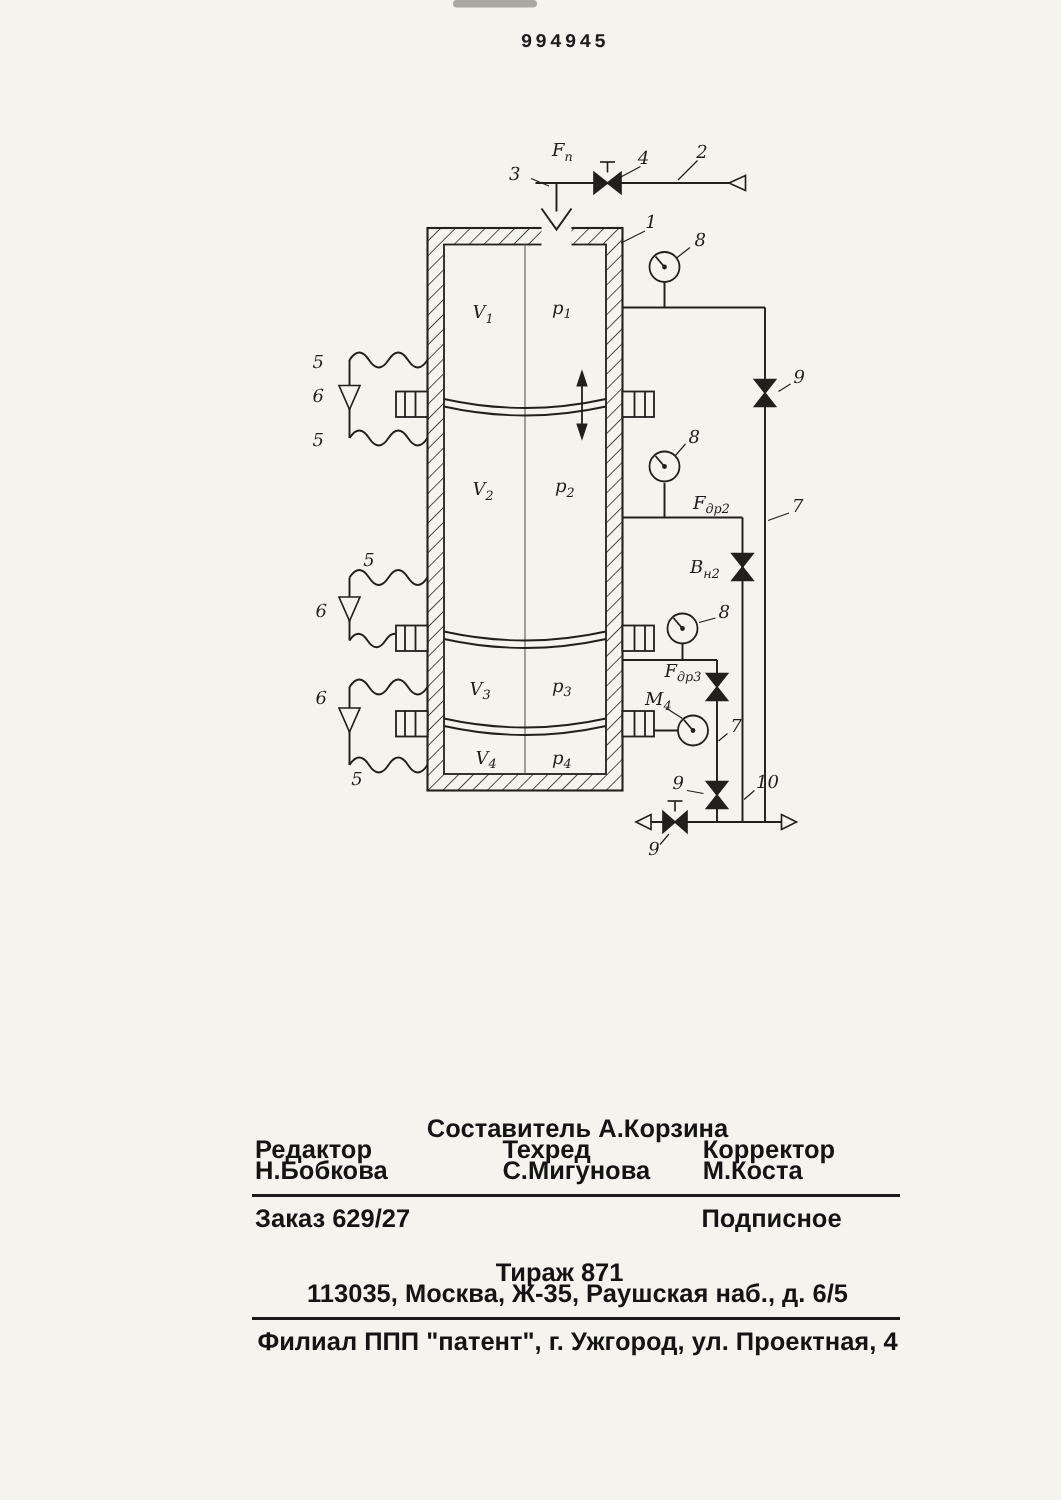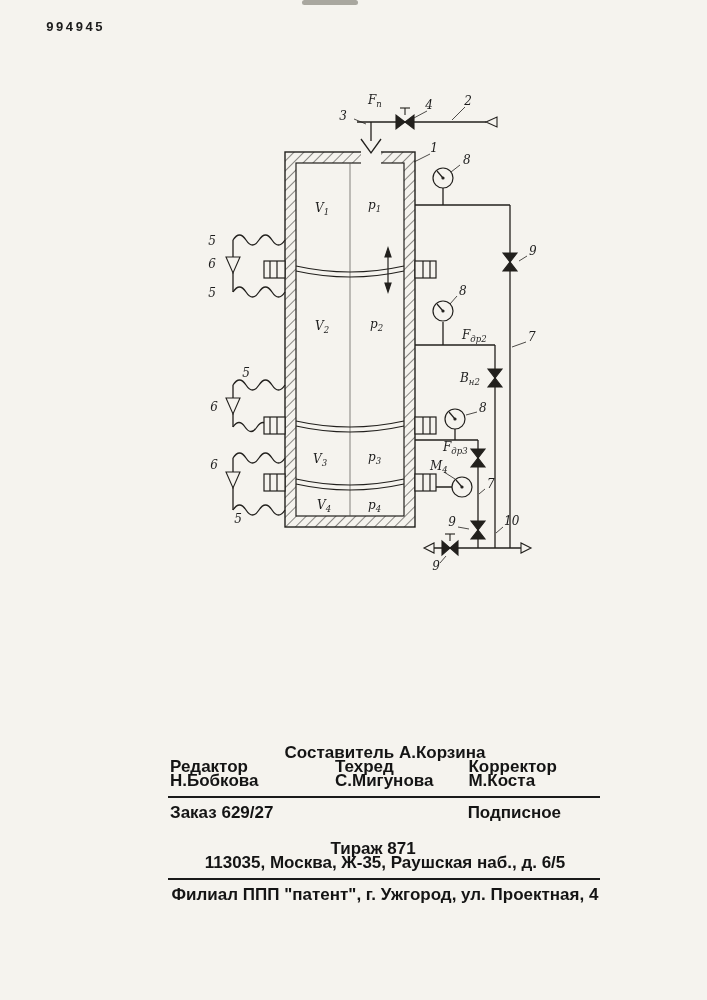--- a/index.html
+++ b/index.html
@@ -1,18 +1,18 @@
 <!DOCTYPE html>
 <html><head>
 <meta charset="utf-8">
 <style>
   html,body{margin:0;padding:0;background:#e8e6e0;}
   .page{position:relative;width:707px;height:1000px;background:#f5f3ee;overflow:hidden;}
   .patent-number{position:absolute;top:20px;left:0;width:100%;box-sizing:border-box;padding-left:46px;
-    font-family:"Liberation Mono",monospace;font-weight:bold;font-size:13px;
+    text-align:center;font-family:"Liberation Mono",monospace;font-weight:bold;font-size:13px;
     letter-spacing:2px;color:#1c1c1c;}
   .artifact{position:absolute;left:302px;top:0;width:56px;height:5px;background:#6a675f;opacity:.55;border-radius:3px;}
   svg.fig{position:absolute;left:0;top:0;}
   svg.fig text{font-family:"DejaVu Serif",serif;font-style:italic;font-size:12px;fill:#1c1c1c;}
   svg.fig .sub{font-size:8.5px;}
   .footer{position:absolute;left:170px;top:746px;width:430px;font-family:Liberation Sans, sans-serif;
     font-size:17px;font-weight:bold;color:#141414;line-height:14px;}
   .footer .center{text-align:center;}
   .footer .row{display:flex;}
   .footer .row .push-right{margin-left:auto;}

